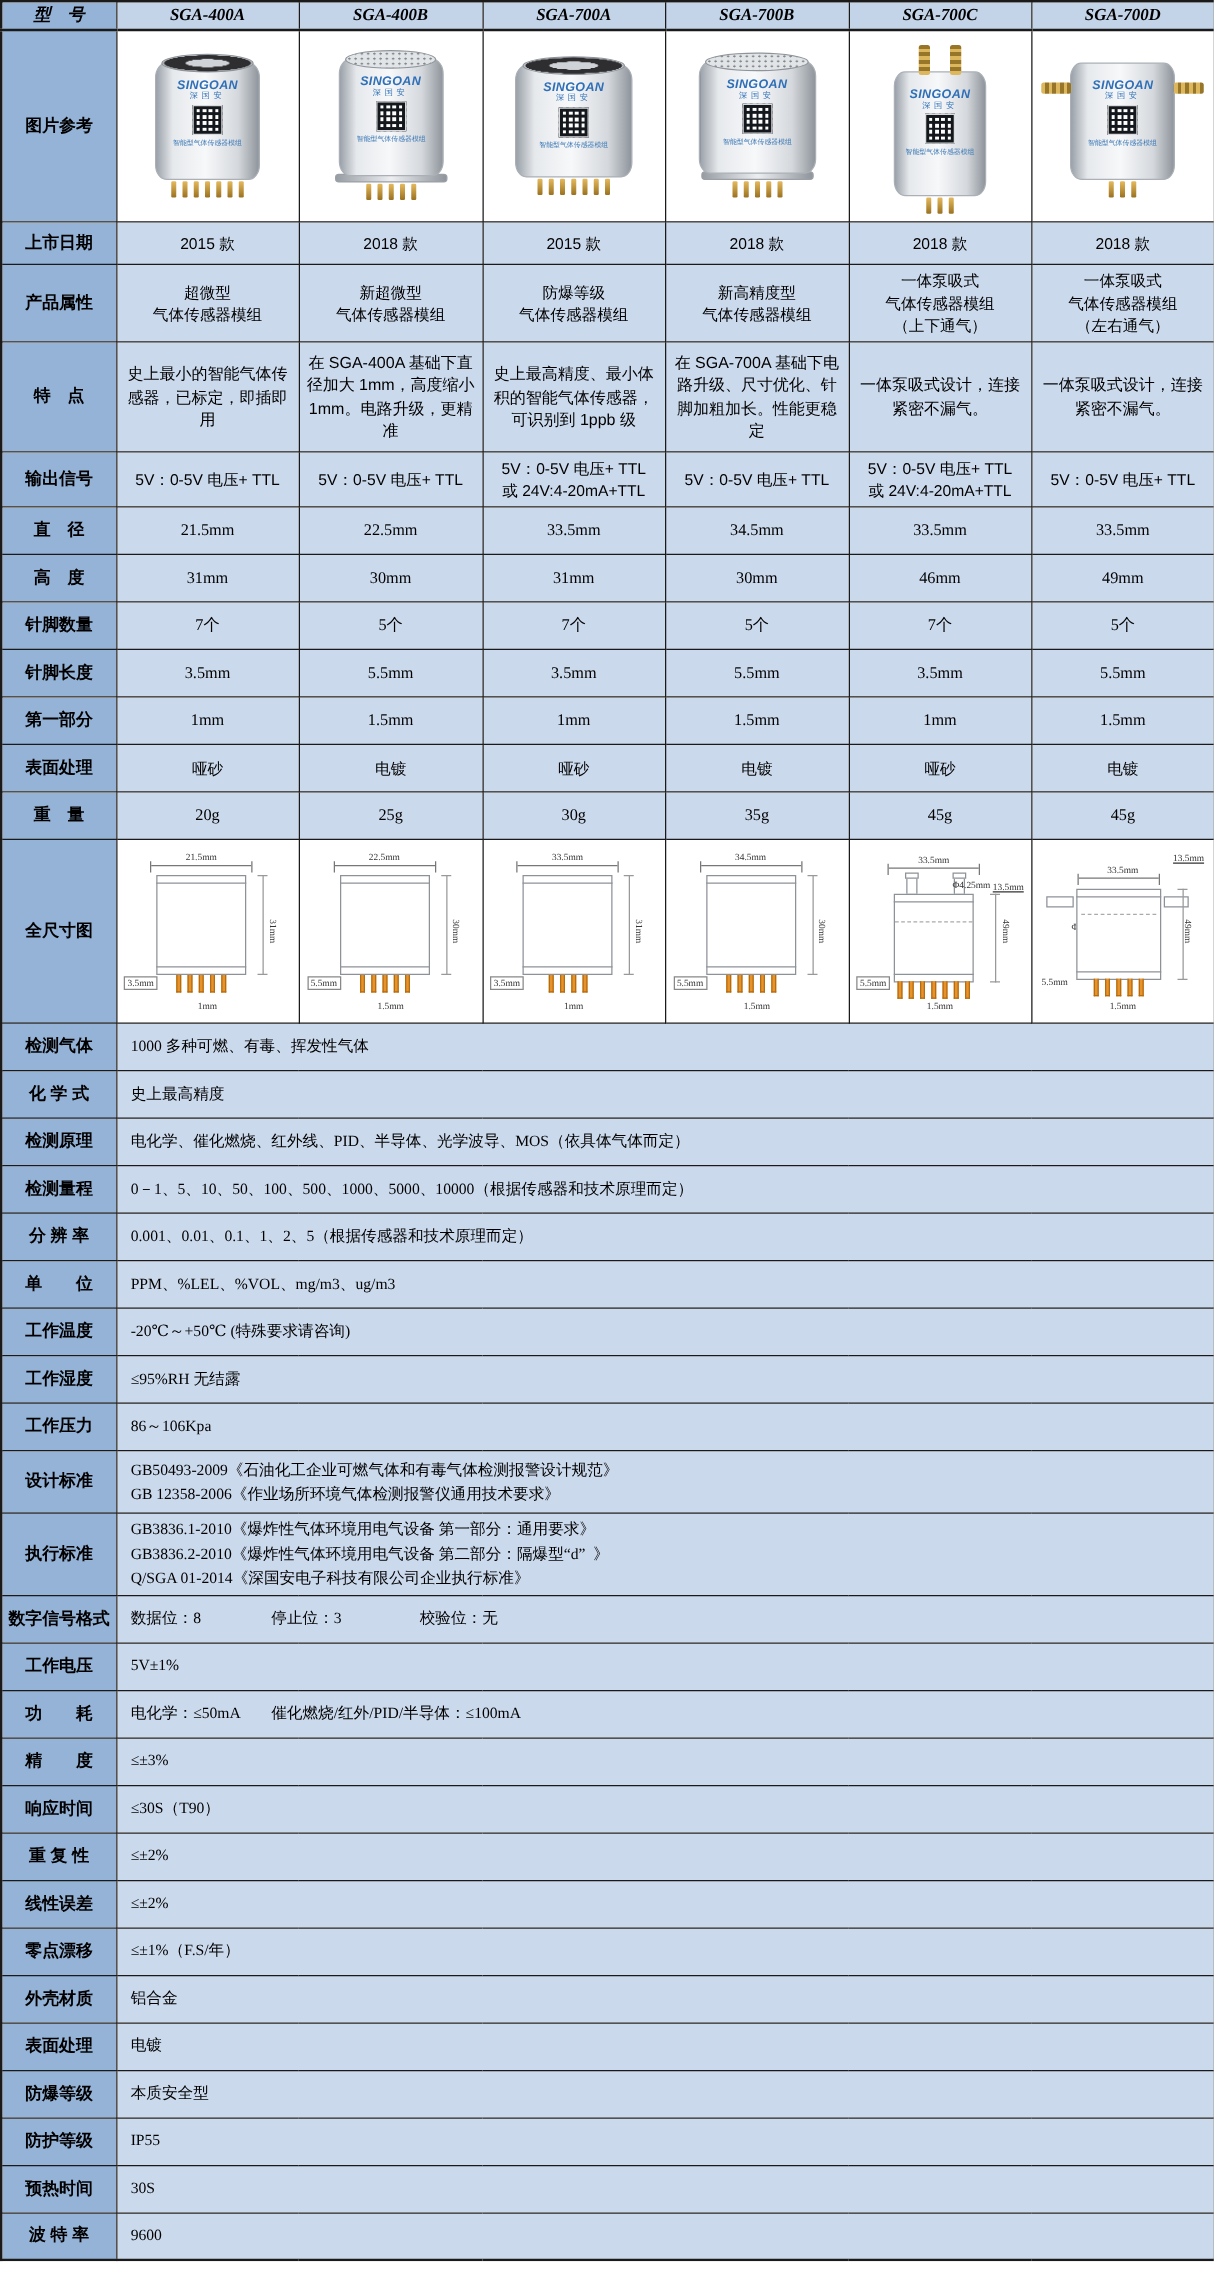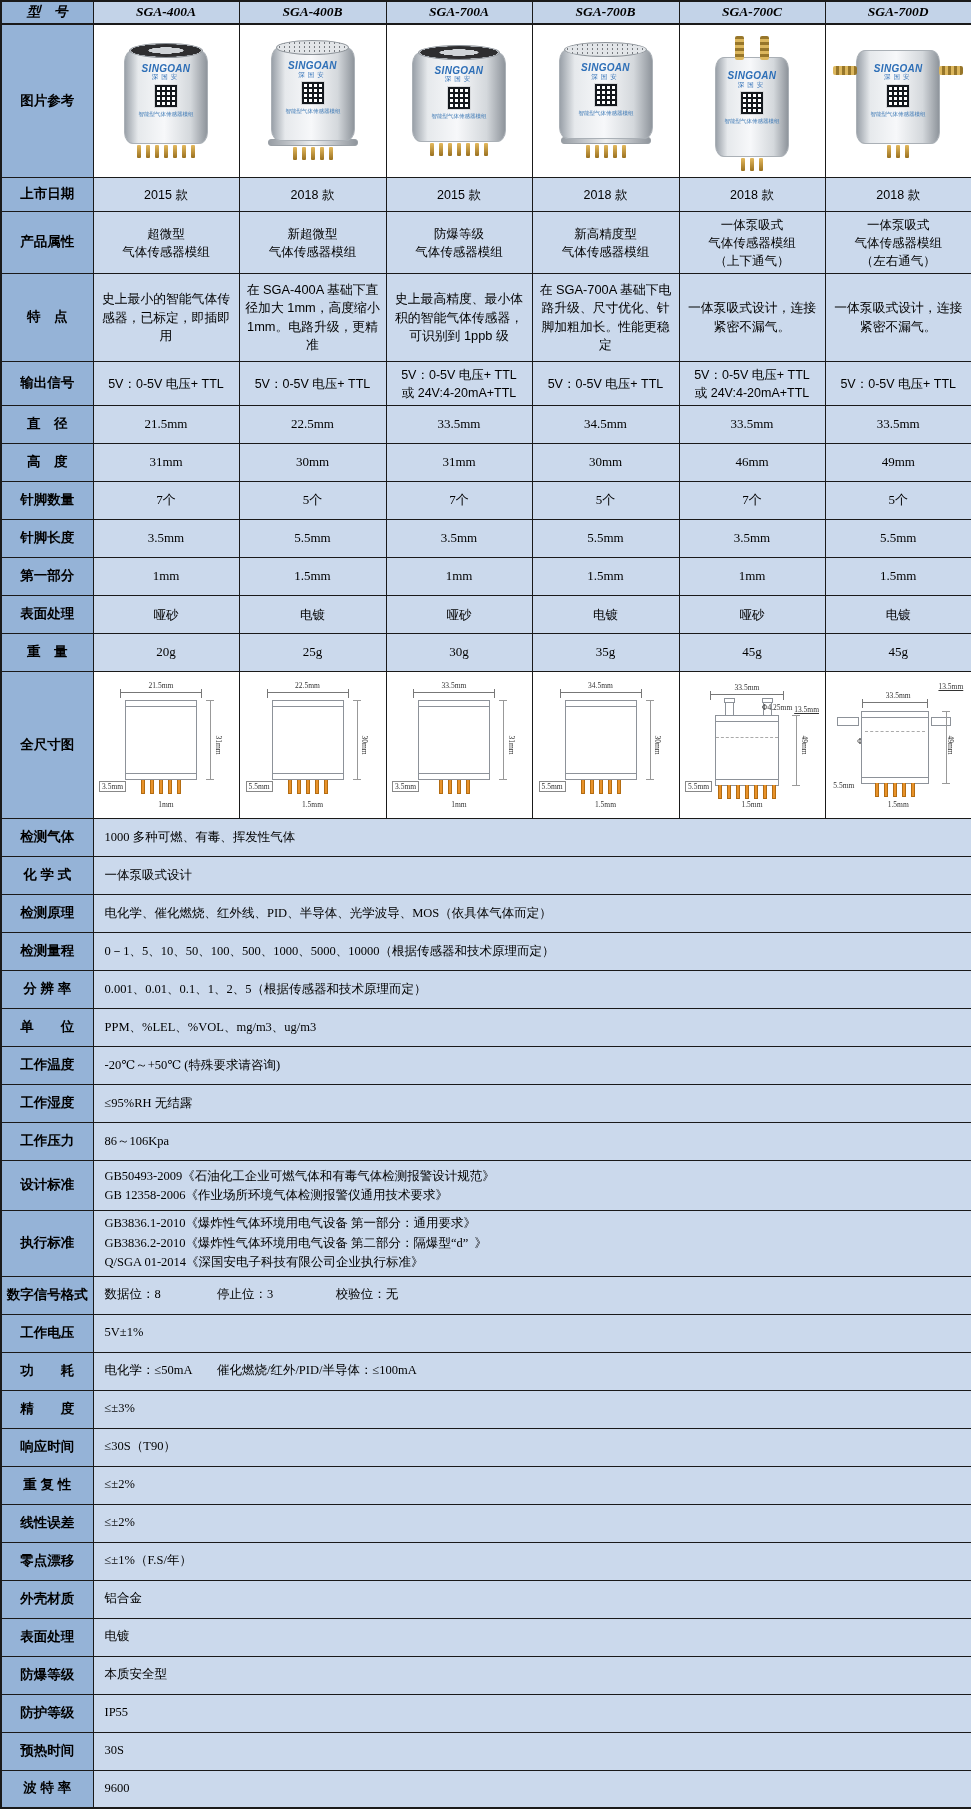--- a/index.html
+++ b/index.html
@@ -477,21 +477,21 @@
     </div>
   </td>
 </tr>
 
 <tr class="det">
         <th class="lbl">检测气体</th>
         <td class="dval" colspan="6">1000 多种可燃、有毒、挥发性气体</td>
       </tr>
 <tr class="det">
         <th class="lbl">化 学 式</th>
-        <td class="dval" colspan="6">一体泵吸式设计</td>
+        <td class="dval" colspan="6">史上最高精度</td>
       </tr>
 <tr class="det">
         <th class="lbl">检测原理</th>
         <td class="dval" colspan="6">电化学、催化燃烧、红外线、PID、半导体、光学波导、MOS（依具体气体而定）</td>
       </tr>
 <tr class="det">
         <th class="lbl">检测量程</th>
         <td class="dval" colspan="6">0－1、5、10、50、100、500、1000、5000、10000（根据传感器和技术原理而定）</td>
       </tr>
 <tr class="det">

